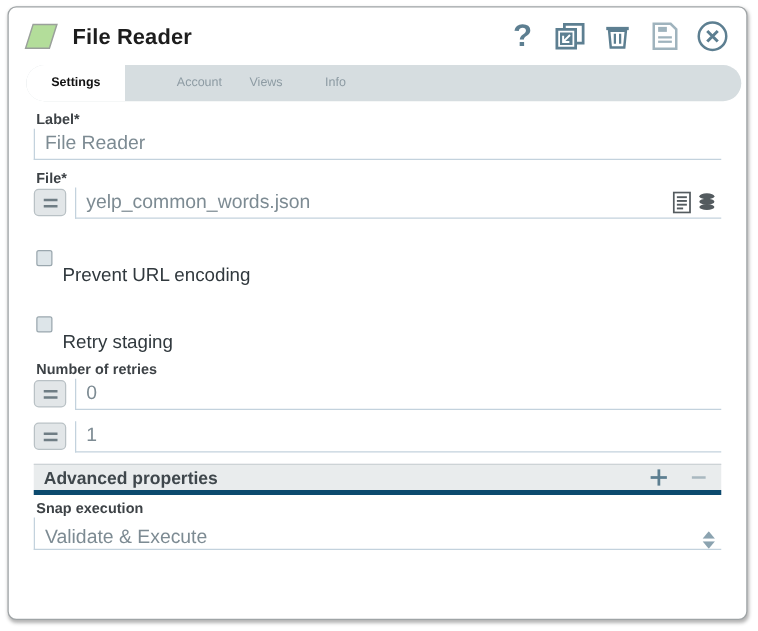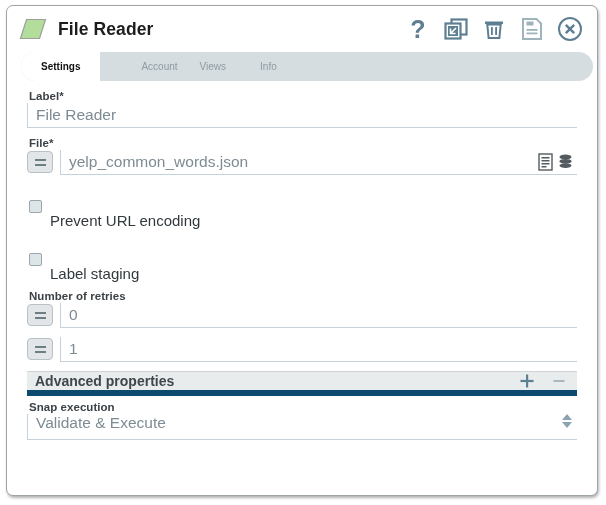--- a/index.html
+++ b/index.html
@@ -205,21 +205,21 @@
   }
 
   #checkbox-group { margin-top: 4px; }
 
   
   #adv-bar {
     margin-top: 4px;
     height: 25px;
     background: #e9eced;
     border-top: 1px solid #cdd3d6;
-    border-bottom: 6px solid #0c4a6e;
+    border-bottom: 4px solid #0c4a6e;
     display: flex;
     align-items: center;
     padding: 0 10px 0 8px;
     box-sizing: border-box;
   }
   #adv-title {
     font-size: 14px;
     font-weight: bold;
     color: #3f474c;
   }
@@ -228,21 +228,21 @@
     display: flex;
     align-items: center;
     gap: 16px;
   }
   .adv-btn { cursor: pointer; display: flex; align-items: center; justify-content: center; }
 
   
   #select-wrap {
     position: relative;
     display: flex;
-    align-items: flex-start;
+    align-items: flex-end;
     border-left: 1px solid #c3d2dd;
     border-bottom: 1px solid #c3d2dd;
     height: 26px;
     box-sizing: border-box;
     margin-top: 1px;
     cursor: pointer;
   }
   #select-value {
     font-size: 15.5px;
     color: #7d8b93;
@@ -356,21 +356,21 @@
       </div>
     </div>
 
     <div id="checkbox-group">
       <div class="cb-row">
         <span class="cb-box"></span>
         <span class="cb-label">Prevent URL encoding</span>
       </div>
       <div class="cb-row">
         <span class="cb-box"></span>
-        <span class="cb-label">Label staging</span>
+        <span class="cb-label">Retry staging</span>
       </div>
     </div>
 
     <div class="field-label">Number of retries</div>
     <div class="field-row">
       <div class="expr-btn">
         <span class="expr-glyph"></span>
       </div>
       <div class="input-wrap">
         <div class="input-text">0</div>

